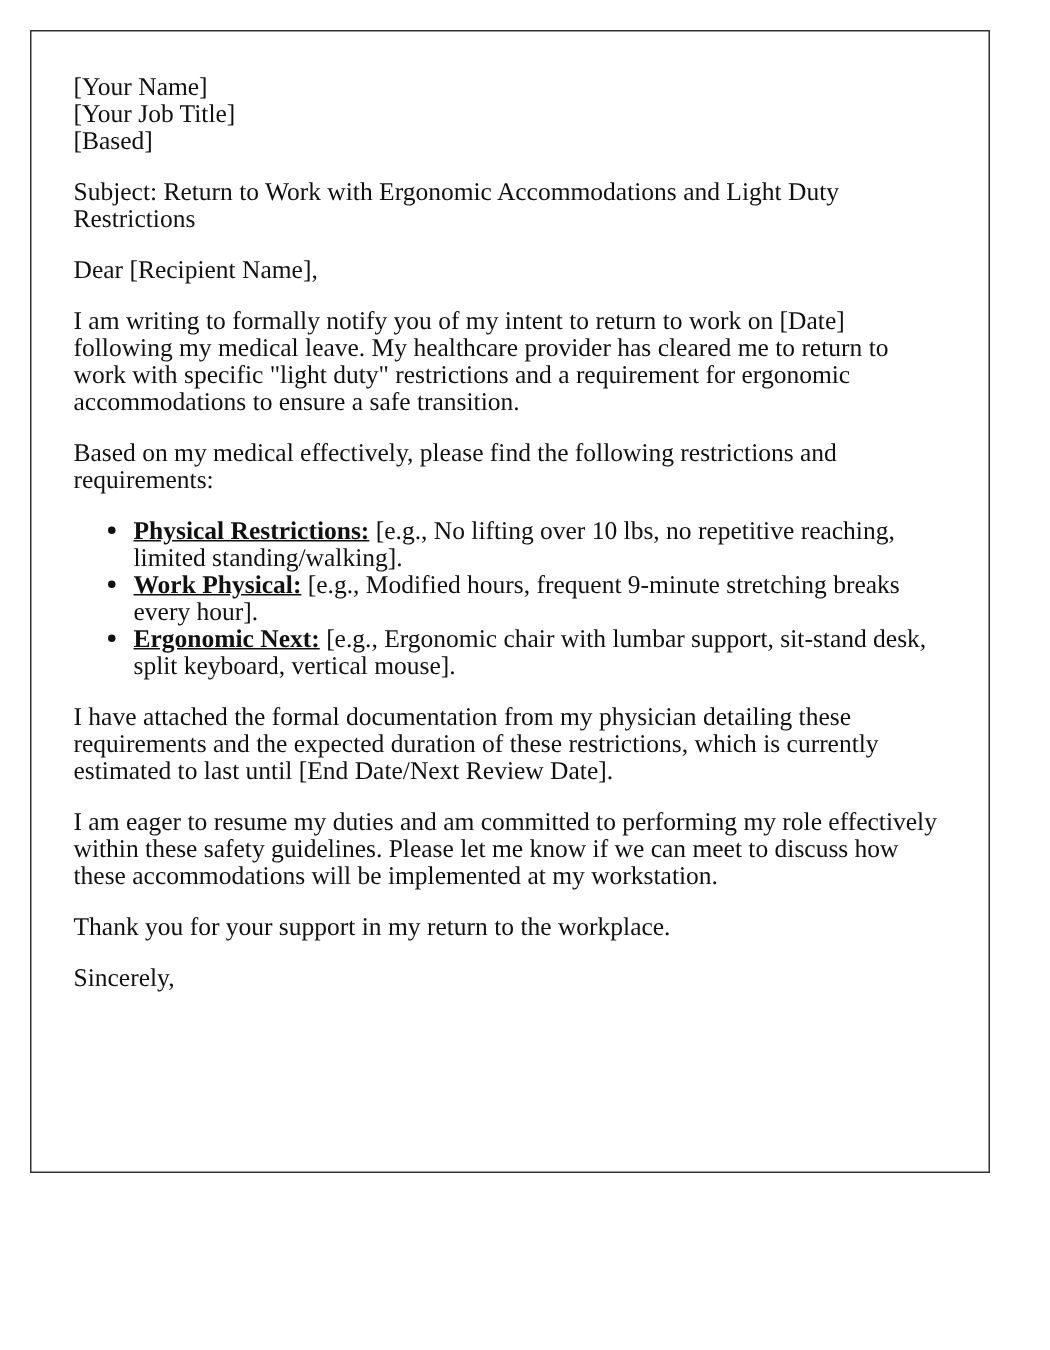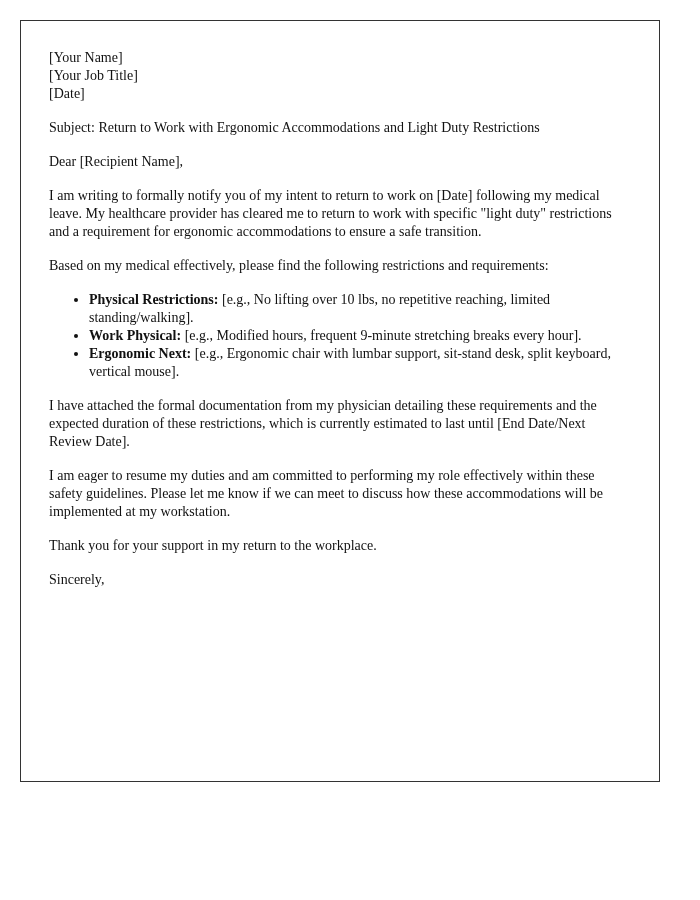--- a/index.html
+++ b/index.html
@@ -16,52 +16,53 @@
     }
     .letter {
       position: absolute;
       left: 20px;
       top: 20px;
       width: 640px;
       height: 762px;
       border: 1px solid #333333;
       box-sizing: border-box;
       padding: 28px 28px 0 28px;
-      font-size: 14px;
+      font-size: 17px;
       line-height: 18px;
     }
     .letter p {
       margin: 0 0 16px 0;
     }
     .letter p.block span {
       display: block;
     }
     .subject {
       font-weight: normal;
     }
     .letter ul {
       margin: 0 0 16px 0;
       padding-left: 40px;
     }
     .letter li {
       margin: 0;
     }
     .letter li b {
       font-weight: bold;
+      text-decoration: underline;
     }
   </style>
 </head>
 <body>
 
 <div class="letter">
 
   <p class="block">
     <span>[Your Name]</span>
     <span>[Your Job Title]</span>
-    <span>[Date]</span>
+    <span>[Based]</span>
   </p>
 
   <p class="block">
   </p>
 
   <p class="subject">Subject: Return to Work with Ergonomic Accommodations and Light Duty Restrictions</p>
 
   <p>Dear [Recipient Name],</p>
 
   <p>I am writing to formally notify you of my intent to return to work on [Date] following my medical leave. My healthcare provider has cleared me to return to work with specific "light duty" restrictions and a requirement for ergonomic accommodations to ensure a safe transition.</p>

